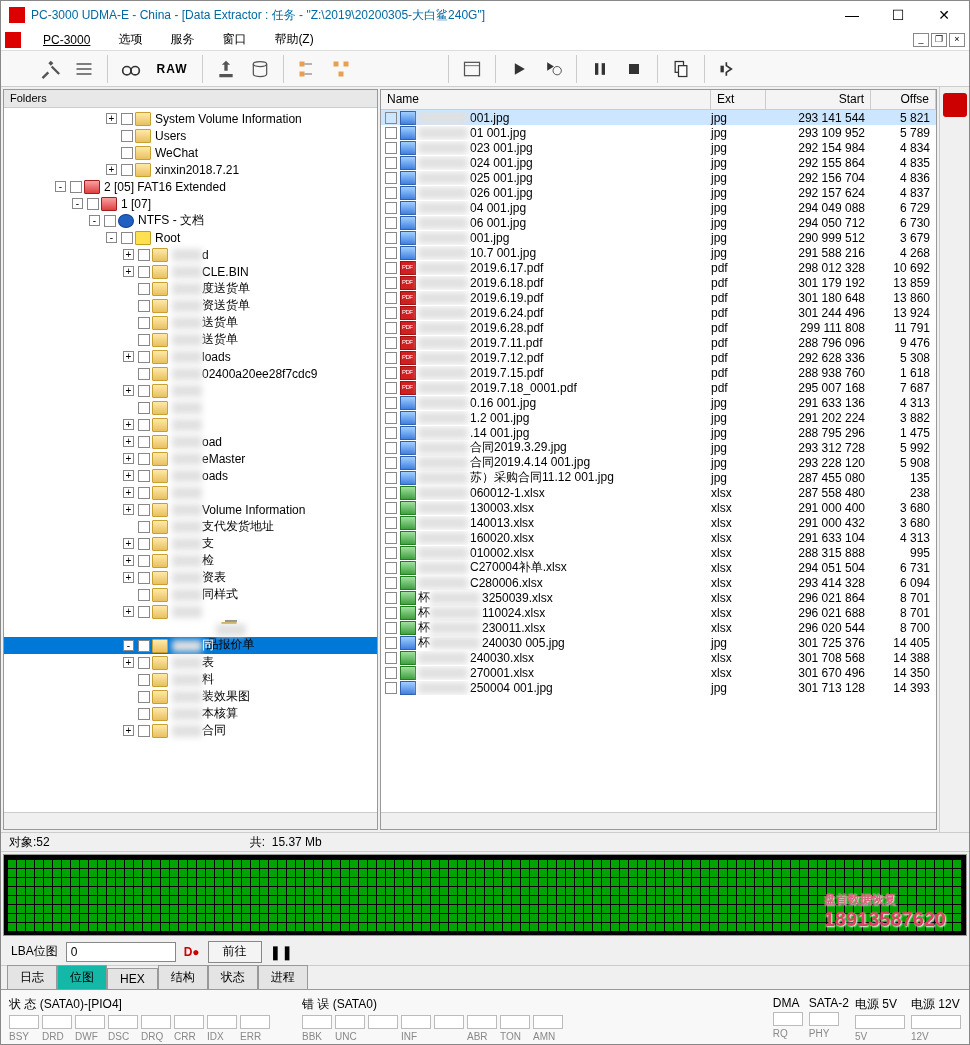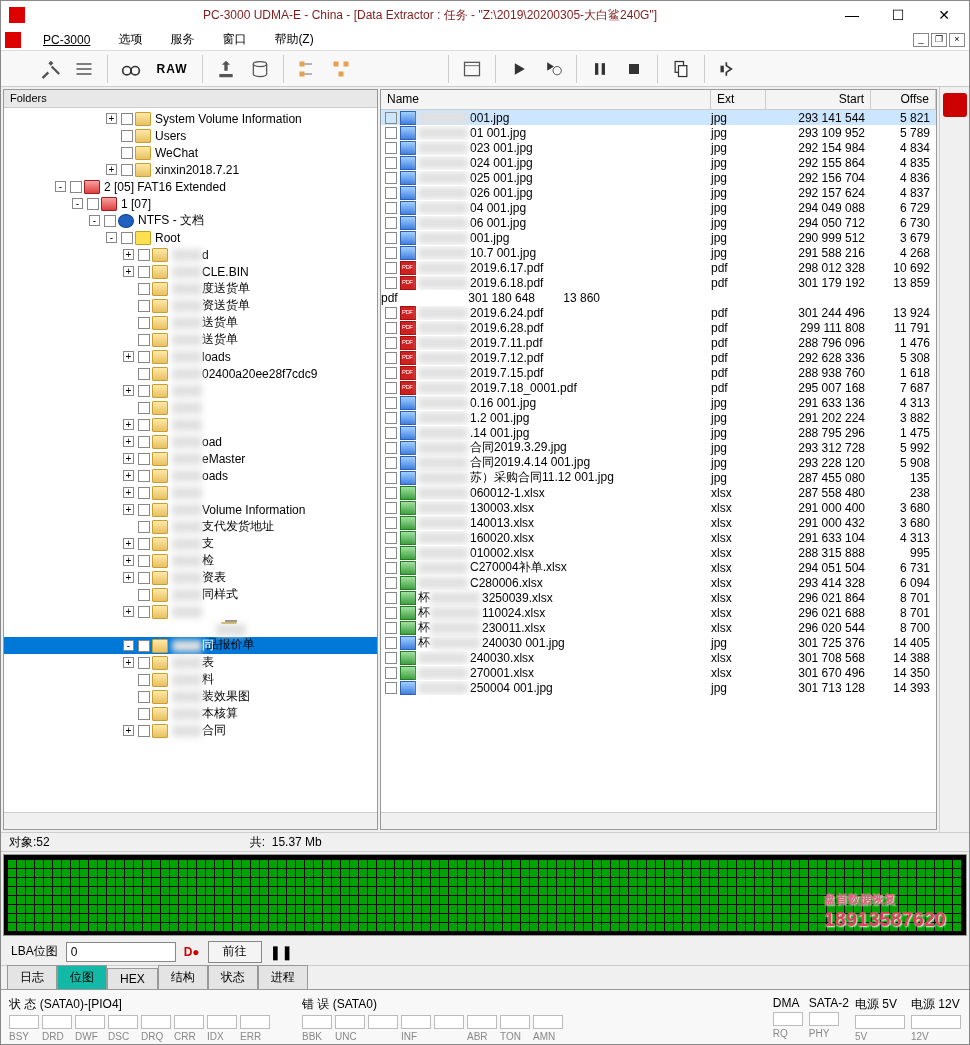--- a/index.html
+++ b/index.html
@@ -1,19 +1,19 @@
 <!DOCTYPE html>
 <html><head>
 <meta charset="utf-8">
 <style>
 * { box-sizing: border-box; margin: 0; padding: 0; font-family: "Microsoft YaHei", Tahoma, sans-serif; font-size: 12px; }
 body { background: #f0f0f0; width: 970px; height: 1045px; overflow: hidden; display: flex; flex-direction: column; border: 1px solid #888; }
 .titlebar { height: 28px; background: #fff; display: flex; align-items: center; padding: 0 2px; }
 .titlebar .icon { width: 16px; height: 16px; background: #d00; margin: 0 6px; }
-.titlebar .title { flex: 1; color: #7f1d1d; text-align: center; }
+.titlebar .title { flex: 1; color: #0369a1; }
 .winbtns { display: flex; }
 .winbtn { width: 46px; height: 28px; display: flex; align-items: center; justify-content: center; font-size: 14px; }
 .menubar { height: 22px; background: #fff; display: flex; align-items: center; padding: 0 4px; border-bottom: 1px solid #ddd; gap: 16px; }
 .menubar .appicon { width: 16px; height: 16px; background: #d00; }
 .menubar span { padding: 0 6px; }
 .smallwin { display: flex; margin-left: auto; gap: 2px; }
 .smallwin div { width: 16px; height: 14px; border: 1px solid #888; font-size: 9px; text-align: center; }
 .toolbar { height: 36px; background: #f8f8f8; border-bottom: 1px solid #ccc; display: flex; align-items: center; padding: 4px 10px; gap: 4px; }
 .tbtn { width: 30px; height: 28px; display: flex; align-items: center; justify-content: center; border: 1px solid transparent; }
 .tbtn svg { width: 20px; height: 20px; }
@@ -592,20 +592,26 @@
             <span class="fchk"></span>
             <span class="ftype pdf"></span>
             <span class="fblur"></span>
             <span>2019.6.18.pdf</span>
           </div>
           <div class="e">pdf</div>
           <div class="s">301 179 192</div>
           <div class="o">13 859</div>
         </div>
         <div class="frow">
+          <div class="n">
+            <span class="fchk"></span>
+            <span class="ftype pdf"></span>
+            <span class="fblur"></span>
+            <span>2019.6.19.pdf</span>
+          </div>
           <div class="e">pdf</div>
           <div class="s">301 180 648</div>
           <div class="o">13 860</div>
         </div>
         <div class="frow">
           <div class="n">
             <span class="fchk"></span>
             <span class="ftype pdf"></span>
             <span class="fblur"></span>
             <span>2019.6.24.pdf</span>
@@ -627,21 +633,21 @@
         </div>
         <div class="frow">
           <div class="n">
             <span class="fchk"></span>
             <span class="ftype pdf"></span>
             <span class="fblur"></span>
             <span>2019.7.11.pdf</span>
           </div>
           <div class="e">pdf</div>
           <div class="s">288 796 096</div>
-          <div class="o">1 476</div>
+          <div class="o">9 476</div>
         </div>
         <div class="frow">
           <div class="n">
             <span class="fchk"></span>
             <span class="ftype pdf"></span>
             <span class="fblur"></span>
             <span>2019.7.12.pdf</span>
           </div>
           <div class="e">pdf</div>
           <div class="s">292 628 336</div>
@@ -847,21 +853,21 @@
           <div class="e">xlsx</div>
           <div class="s">296 020 544</div>
           <div class="o">8 700</div>
         </div>
         <div class="frow">
           <div class="n">
             <span class="fchk"></span>
             <span class="ftype jpg"></span>
             <span>杯</span>
             <span class="fblur"></span>
-            <span>240030 001.jpg</span>
+            <span>240030 005.jpg</span>
           </div>
           <div class="e">jpg</div>
           <div class="s">301 725 376</div>
           <div class="o">14 405</div>
         </div>
         <div class="frow">
           <div class="n">
             <span class="fchk"></span>
             <span class="ftype xlsx"></span>
             <span class="fblur"></span>

